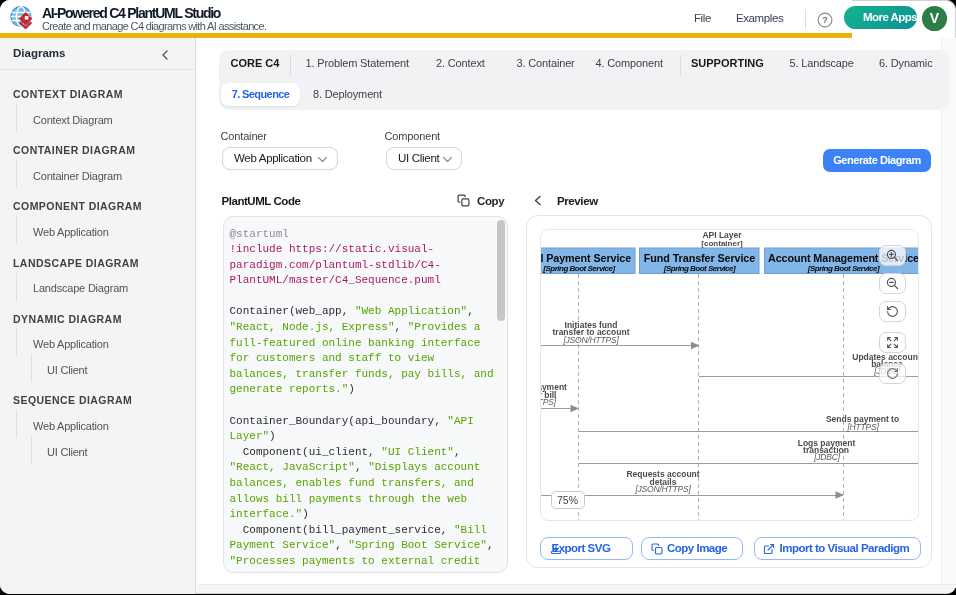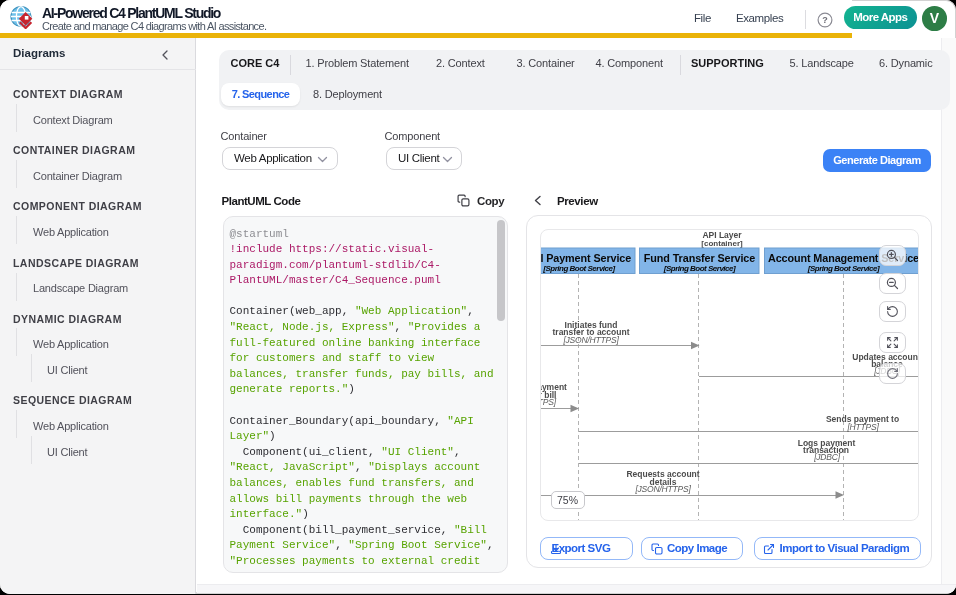--- a/index.html
+++ b/index.html
@@ -6,21 +6,21 @@
   html,body { width:956px; height:595px; background:#000; overflow:hidden; }
   body { font-family:"Liberation Sans", sans-serif; }
   #win { position:absolute; left:0; top:0; width:956px; height:594px; background:#fff; border-radius:10px; overflow:hidden; box-shadow: inset 0 0 0 1px #d2d2d2, inset 0 -1.5px 0 #b5b5b5; }
   .abs { position:absolute; }
   
   #header { position:absolute; left:0; top:0; width:852px; height:38px; background:#fff; border-bottom:5px solid #eab308; z-index:5; }
   #title { position:absolute; left:42px; top:4.5px; font-size:14px; font-weight:bold; color:#111827; letter-spacing:-1.25px; }
   #subtitle { position:absolute; left:42px; top:19.5px; font-size:11px; color:#4b5563; letter-spacing:-0.65px; }
   .menuitem { position:absolute; top:12px; font-size:11.5px; color:#374151; letter-spacing:-0.4px; }
   #hdivider { position:absolute; left:805px; top:10px; width:1px; height:19px; background:#dcdce0; }
-  #moreapps { position:absolute; left:843.5px; top:6px; width:73.5px; height:22.5px; border-radius:11.5px; background:linear-gradient(135deg,#12b490,#0d9193); color:#fff; font-size:11.5px; font-weight:bold; letter-spacing:-0.55px; text-align:center; line-height:22.5px; }
+  #moreapps { position:absolute; left:843.5px; top:6px; width:73.5px; height:22.5px; border-radius:11.5px; background:linear-gradient(135deg,#12b490,#0d9193); color:#fff; font-size:11.5px; font-weight:bold; letter-spacing:-0.55px; text-align:right; line-height:22.5px; }
   #avatar { position:absolute; left:922px; top:6.3px; width:24.6px; height:24.6px; border-radius:50%; background:#2d7d46; color:#fff; font-size:14px; font-weight:bold; text-align:center; line-height:24.6px; }
   
   #sidebar { position:absolute; left:0; top:38px; width:196px; height:556px; background:#f4f4f5; border-right:1px solid #dadade; }
   #sbtitle { position:absolute; left:13px; top:9px; font-size:11.5px; font-weight:bold; color:#1f2937; }
   #sbdivider { position:absolute; left:0; top:31px; width:196px; height:1px; background:#e4e4e7; }
   .sechead { position:absolute; left:13px; font-size:10.5px; font-weight:bold; color:#3f3f46; letter-spacing:0.45px; }
   .sbitem { position:absolute; left:33px; font-size:11px; color:#52525b; letter-spacing:-0.2px; }
   .sbitem2 { position:absolute; left:47px; font-size:11px; color:#52525b; letter-spacing:-0.2px; }
   .guide { position:absolute; width:1px; background:#e0e0e3; }
   

